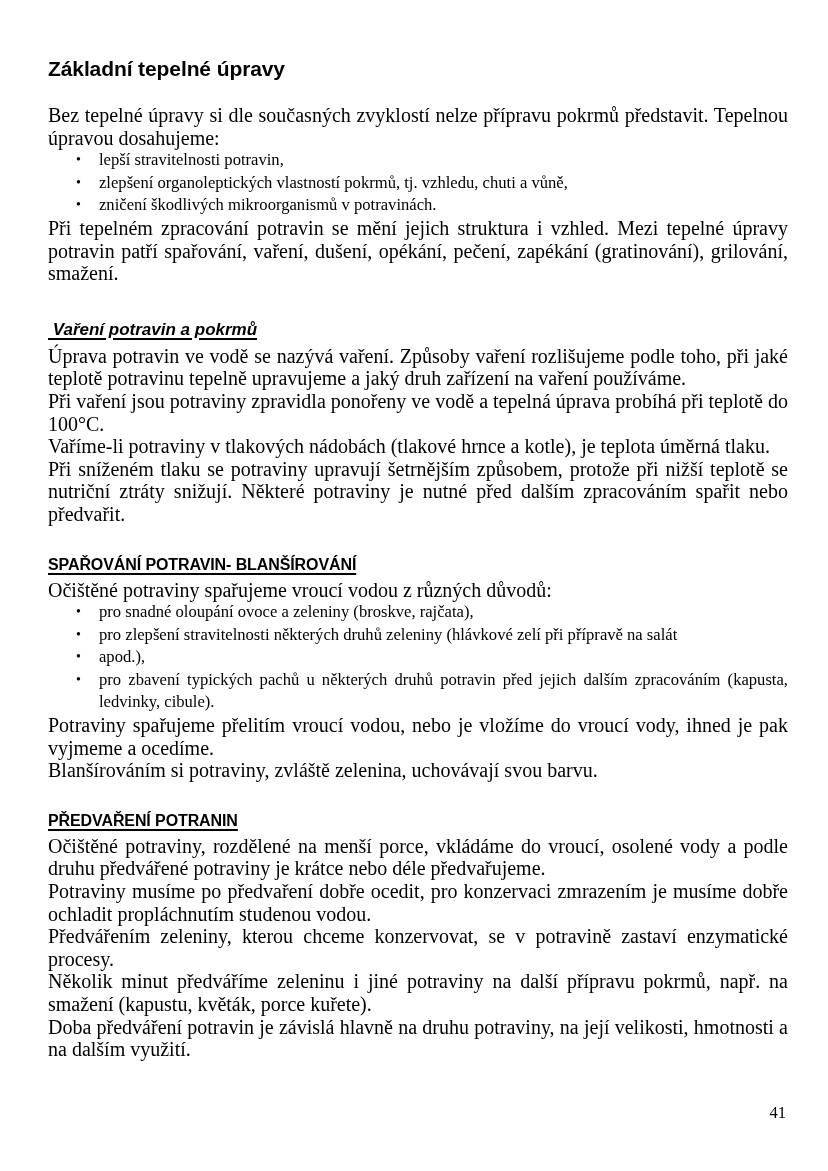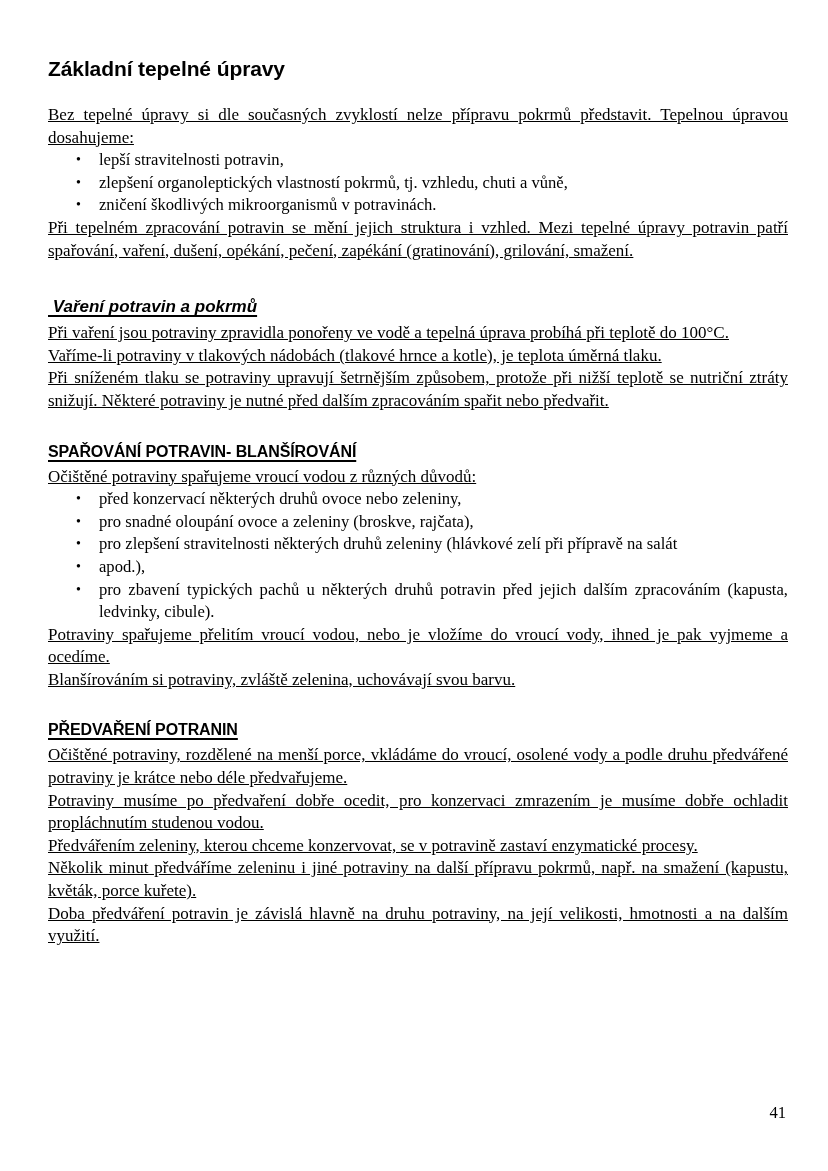--- a/index.html
+++ b/index.html
@@ -61,27 +61,26 @@
     text-decoration: underline;
     text-underline-offset: 3px;
     text-decoration-thickness: 2px;
     letter-spacing: -0.1px;
     white-space: pre;
   }
   .heading-row { margin: 0; padding: 0; }
 
   
   .para {
-    font-size: 17px;
+    font-size: 20px;
     line-height: 22.6px;
     margin: 0;
     text-align: justify;
     text-justify: inter-word;
     hyphens: none;
-    text-decoration: underline;
   }
 
   .block { margin: 0; }
   .gap-lg { height: 28px; }
   .gap-xl { height: 34px; }
 
   
   ul.bullets {
     list-style: none;
     margin: 0;
@@ -132,34 +131,34 @@
       </ul>
       <p class="para">Při tepelném zpracování potravin se mění jejich struktura i vzhled. Mezi tepelné úpravy potravin patří spařování, vaření, dušení, opékání, pečení, zapékání (gratinování), grilování, smažení.</p>
     </div>
 
     <div class="gap-xl"></div>
 
     <div class="block">
       <div class="heading-row">
         <span class="h-italic"> Vaření potravin a pokrmů</span>
       </div>
+      <p class="para">Úprava potravin ve vodě se nazývá vaření. Způsoby vaření rozlišujeme podle toho, při jaké teplotě potravinu tepelně upravujeme a jaký druh zařízení na vaření používáme.</p>
       <p class="para">Při vaření jsou potraviny zpravidla ponořeny ve vodě a tepelná úprava probíhá při teplotě do 100°C.</p>
       <p class="para">Vaříme-li potraviny v tlakových nádobách (tlakové hrnce a kotle), je teplota úměrná tlaku.</p>
       <p class="para">Při sníženém tlaku se potraviny upravují šetrnějším způsobem, protože při nižší teplotě se nutriční ztráty snižují. Některé potraviny je nutné před dalším zpracováním spařit nebo předvařit.</p>
     </div>
 
     <div class="gap-lg"></div>
 
     <div class="block">
       <div class="heading-row">
         <span class="h-caps">SPAŘOVÁNÍ POTRAVIN- BLANŠÍROVÁNÍ</span>
       </div>
       <p class="para">Očištěné potraviny spařujeme vroucí vodou z různých důvodů:</p>
       <ul class="bullets">
-        <li>před konzervací některých druhů ovoce nebo zeleniny,</li>
         <li>pro snadné oloupání ovoce a zeleniny (broskve, rajčata),</li>
         <li>pro zlepšení stravitelnosti některých druhů zeleniny (hlávkové zelí při přípravě na salát</li>
         <li>apod.),</li>
         <li class="justified">pro zbavení typických pachů u některých druhů potravin před jejich dalším zpracováním (kapusta, ledvinky, cibule).</li>
       </ul>
       <p class="para">Potraviny spařujeme přelitím vroucí vodou, nebo je vložíme do vroucí vody, ihned je pak vyjmeme a ocedíme.</p>
       <p class="para">Blanšírováním si potraviny, zvláště zelenina, uchovávají svou barvu.</p>
     </div>
 
     <div class="gap-lg"></div>

